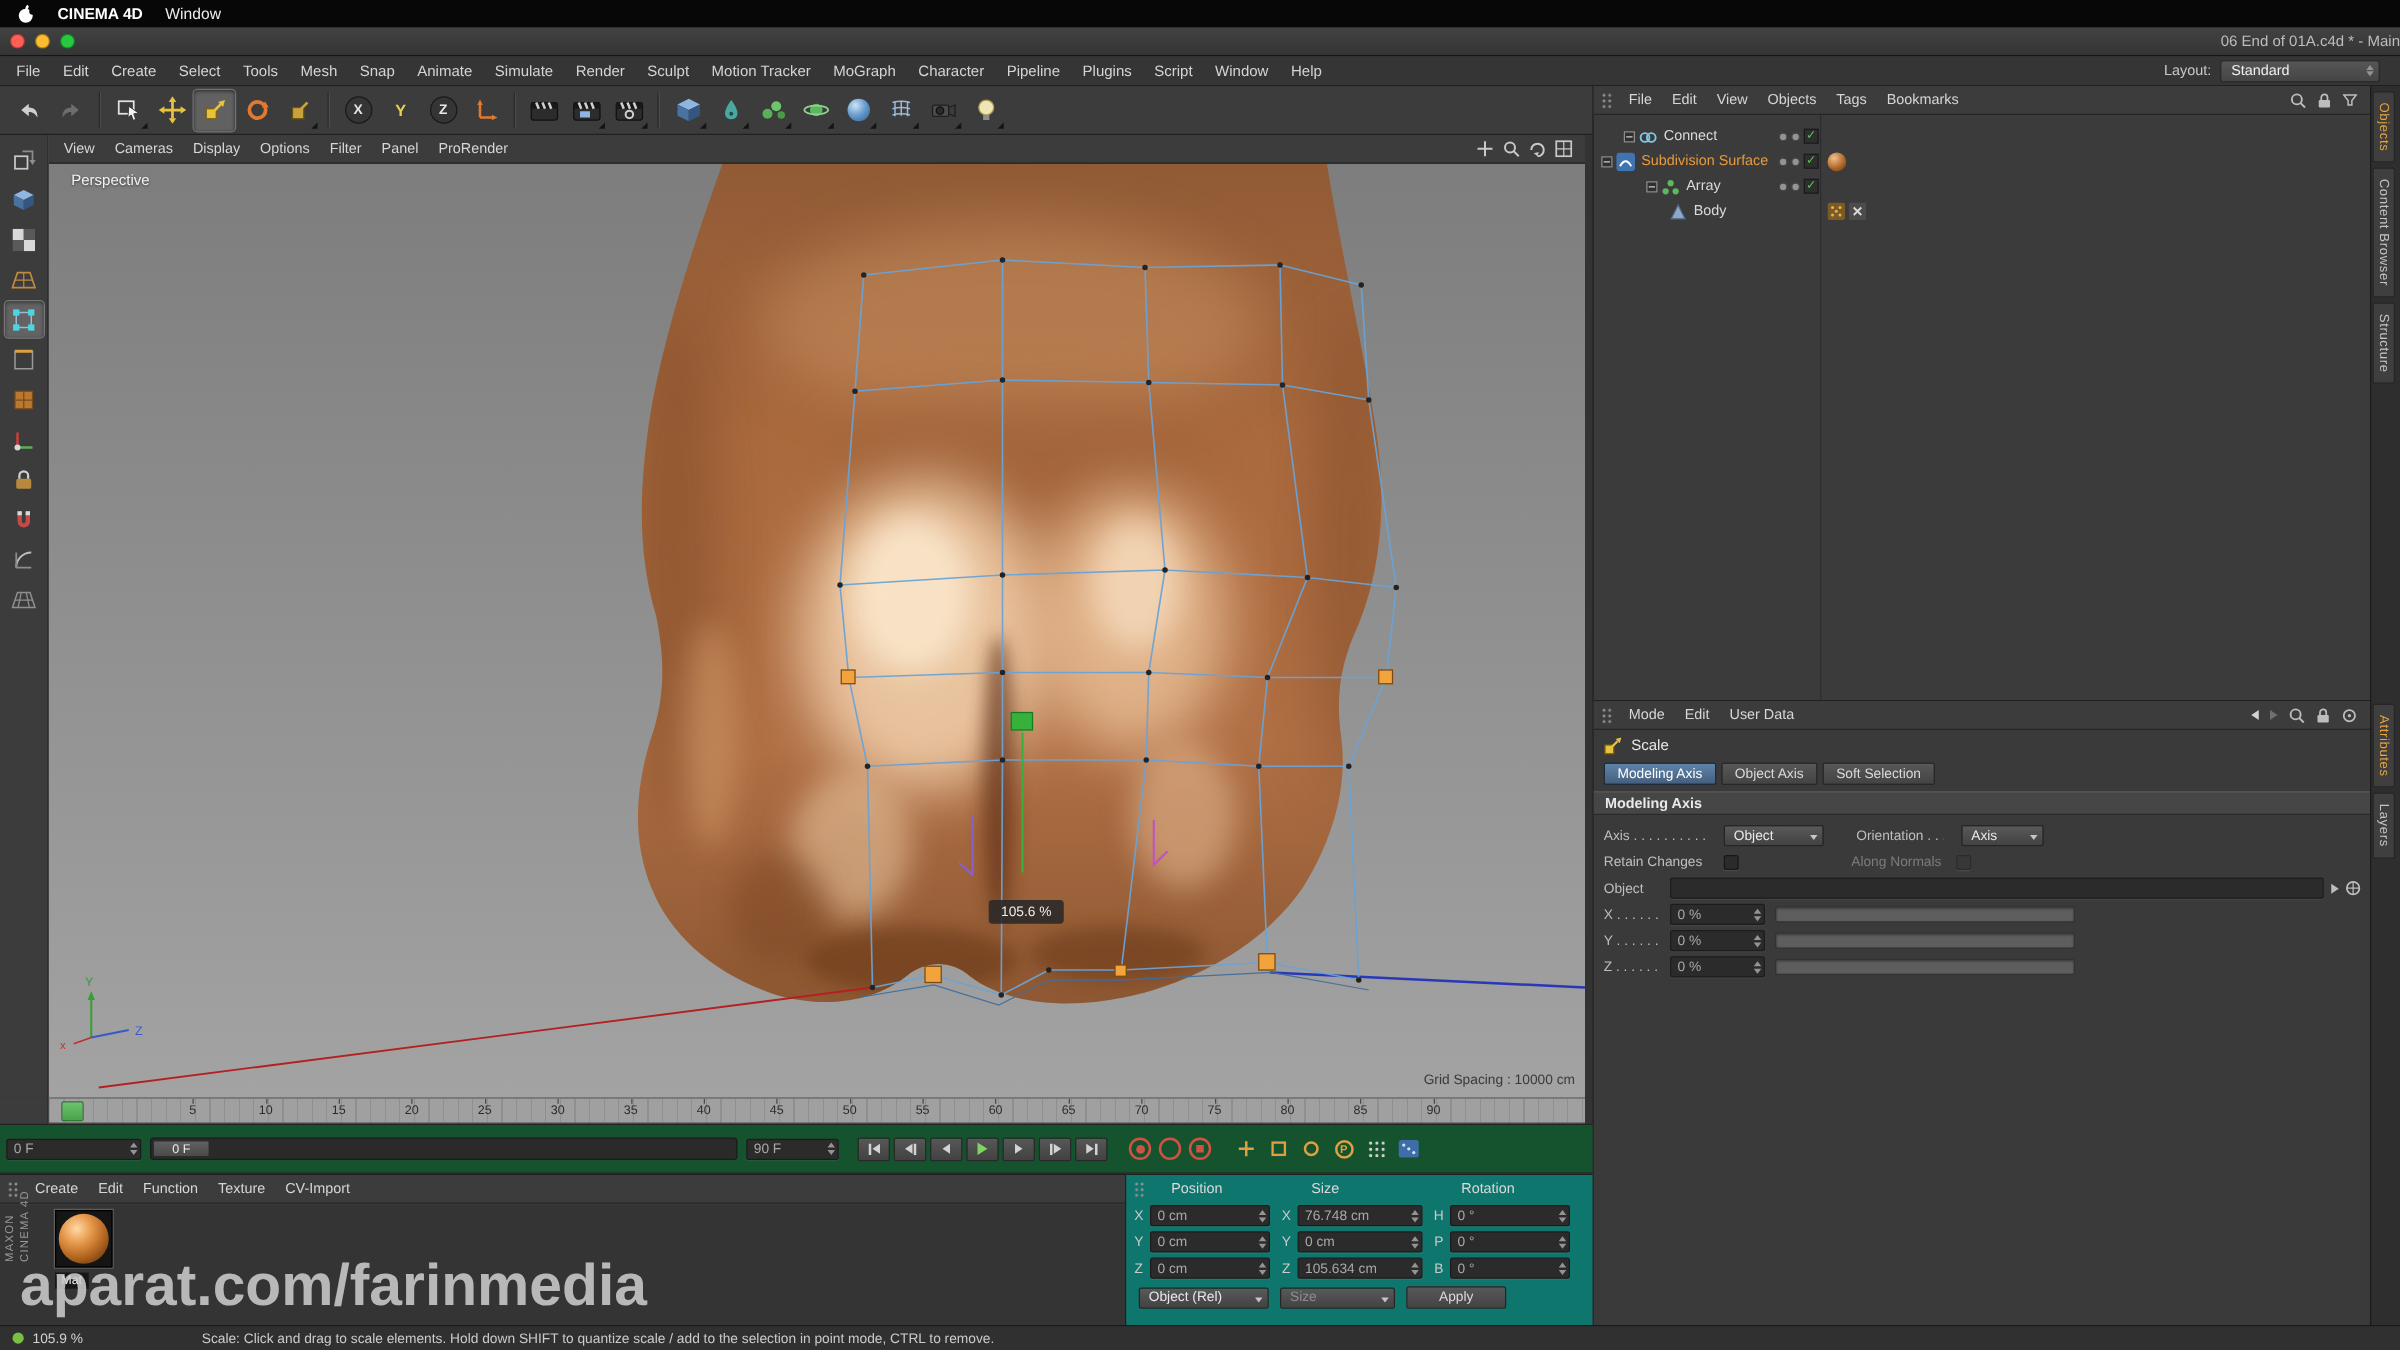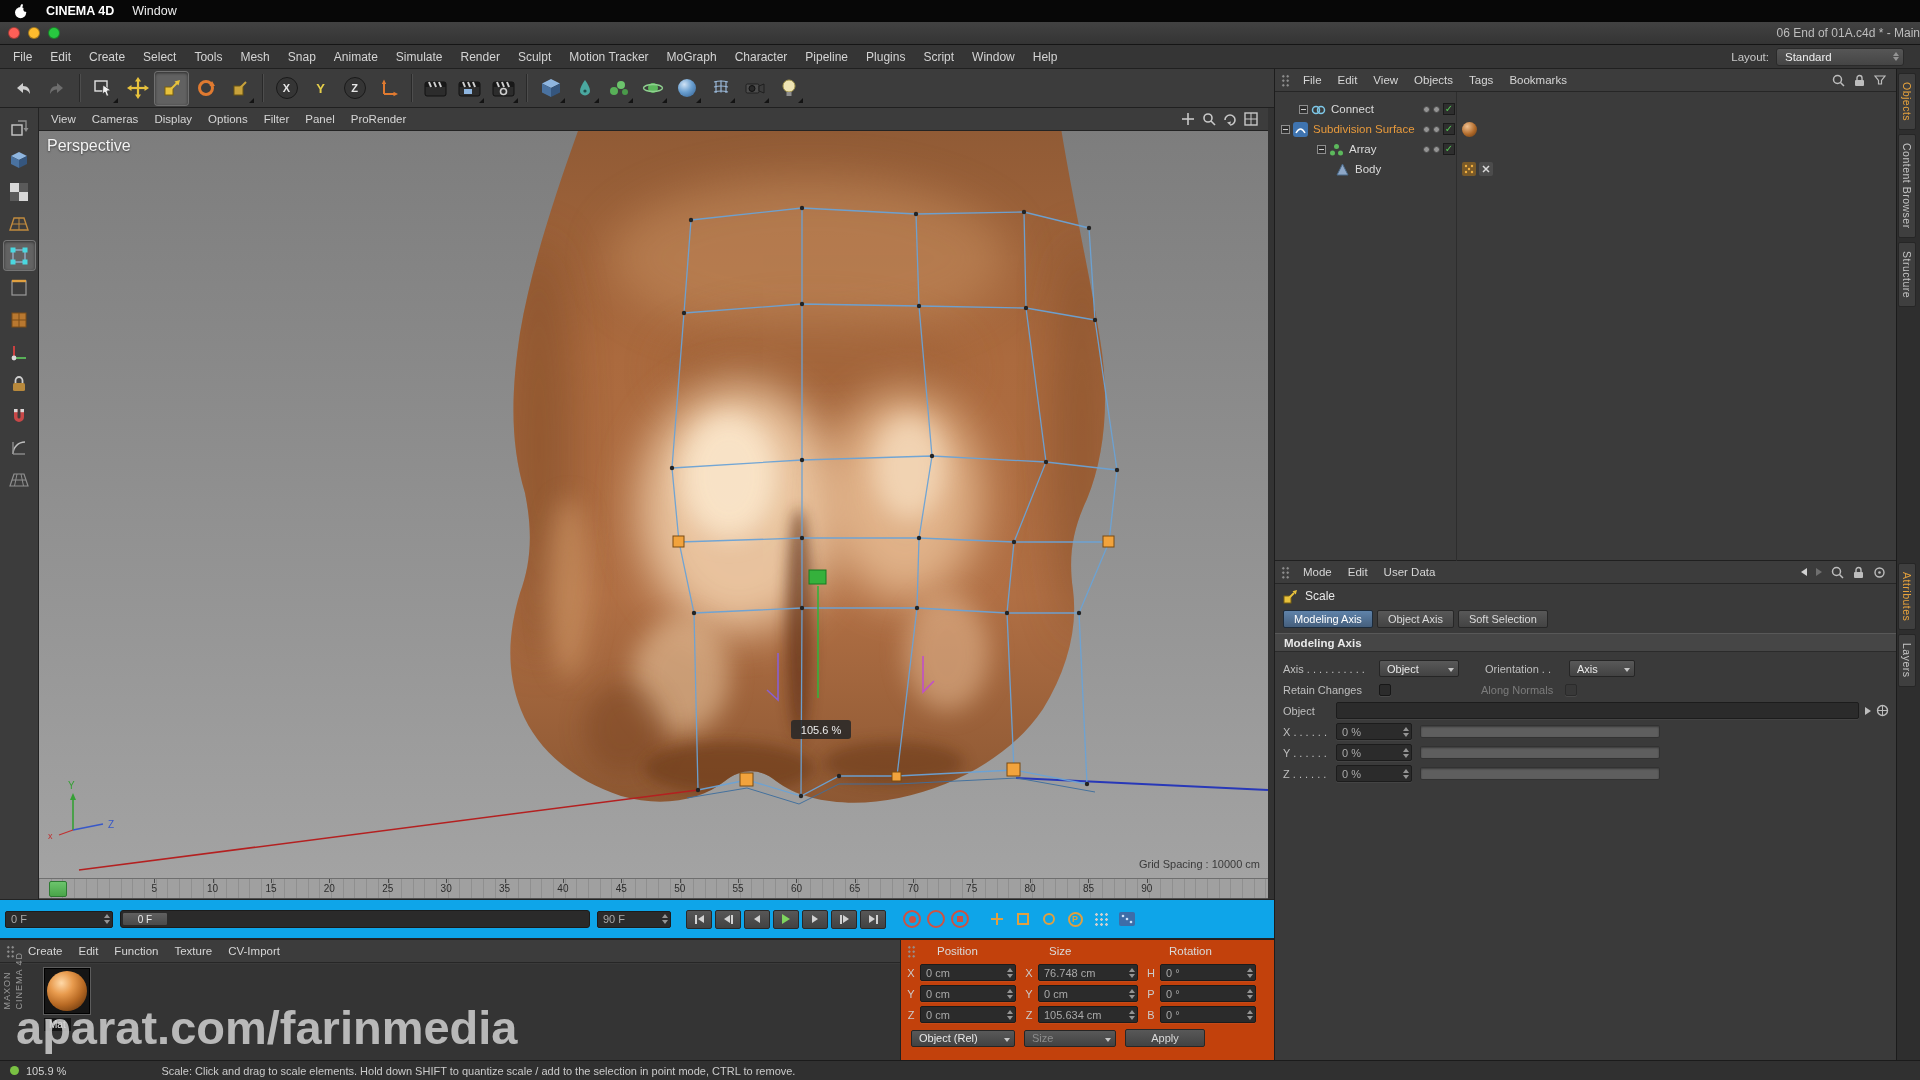--- a/index.html
+++ b/index.html
@@ -36,21 +36,21 @@
 #lefttools{left:0;top:108px;width:39px;height:770px;background:#3c3c3c;border-right:1px solid #232323;display:flex;flex-direction:column;align-items:center;padding-top:5px;gap:3px}
 .lt{width:31px;height:29px;border-radius:3px;display:flex;align-items:center;justify-content:center;flex:none}
 .lt.active{background:#636363;box-shadow:inset 0 1px 3px rgba(0,0,0,.5),0 0 0 1px #757575}
 #rulerfill{left:0;top:878px;width:39px;height:21px;background:#3c3c3c;border-right:1px solid #232323}
 
 
 #viewport{left:39px;top:108px;width:1229px;height:770px;background:#8a8a8a;overflow:hidden}
 #vpmenu{position:absolute;left:0;top:0;width:100%;height:23px;background:#3c3c3c;border-bottom:1px solid #232323;display:flex;align-items:center;z-index:6;padding:0 4px}
 .vmi{padding:2px 8px;color:#d6d6d6;font-size:11.5px;white-space:nowrap}
 #vpicons{margin-left:auto;display:flex;gap:7px;padding-right:6px;align-items:center}
-#perspective{position:absolute;left:8px;top:29px;z-index:5;color:#f3f3f3;font-size:16px;text-shadow:0 1px 2px rgba(0,0,0,.55)}
+#perspective{position:absolute;left:18px;top:29px;z-index:5;color:#f3f3f3;font-size:12px;text-shadow:0 1px 2px rgba(0,0,0,.55)}
 #gridspacing{position:absolute;right:8px;top:750px;z-index:5;color:#3a3a3a;font-size:11px}
 #scalebadge{position:absolute;left:752px;top:612px;width:60px;height:19px;z-index:5;background:rgba(40,40,40,.88);border-radius:3px;color:#ececec;font-size:11px;display:flex;align-items:center;justify-content:center}
 
 
 #rightcol{left:1274px;top:69px;width:622px;height:991px;background:#3a3a3a;border-left:1px solid #1d1d1d}
 .phead{height:23px;background:#3c3c3c;border-bottom:1px solid #262626;display:flex;align-items:center;padding:0 6px}
 .pmi{padding:2px 8px;color:#d6d6d6;font-size:11.5px;white-space:nowrap}
 .grip{width:9px;height:13px;margin-right:5px;background-image:radial-gradient(circle,#939393 1px,transparent 1.3px);background-size:4.5px 4.5px;flex:none}
 .hicons{margin-left:auto;display:flex;gap:9px;align-items:center;padding-right:5px}
 #om{position:absolute;left:0;top:0;width:622px;height:492px;background:#3b3b3b;border-bottom:1px solid #202020}
@@ -92,21 +92,21 @@
 
 
 #ruler{left:39px;top:878px;width:1229px;height:21px;background:#a0a0a0;border-top:1px solid #6f6f6f;border-bottom:1px solid #4f4f4f;overflow:hidden;
   background-image:repeating-linear-gradient(90deg,#8f8f8f 0 1px,transparent 1px 11.68px)}
 #rulerticks{position:absolute;left:86px;top:0;display:flex;height:100%}
 .tick{width:58.4px;height:100%;display:flex;align-items:center;justify-content:center;color:#2c2c2c;font-size:10px;position:relative;flex:none}
 .tick::before{content:"";position:absolute;top:0;left:50%;width:1px;height:4px;background:#4a4a4a}
 #framemarker{position:absolute;left:10px;top:2px;width:18px;height:16px;background:linear-gradient(#6cc46c,#49a549);border:1px solid #2d7a32;border-radius:2px}
 
 
-#animbar{left:0;top:899px;width:1274px;height:40px;background:#0ea5e9;border-top:1px solid #242424;border-bottom:1px solid #242424;display:flex;align-items:center;padding:0 5px;gap:7px}
+#animbar{left:0;top:899px;width:1274px;height:40px;background:#14532d;border-top:1px solid #242424;border-bottom:1px solid #242424;display:flex;align-items:center;padding:0 5px;gap:7px}
 #tslider{width:470px;height:18px;background:#2a2a2a;border:1px solid #1b1b1b;border-radius:3px;position:relative;flex:none}
 #thandle{position:absolute;left:1px;top:1px;height:14px;width:46px;background:linear-gradient(#606060,#4a4a4a);border:1px solid #2a2a2a;border-radius:2px;color:#ececec;font-size:10px;display:flex;align-items:center;justify-content:center}
 .tbtn{width:26px;height:19px;display:flex;align-items:center;justify-content:center;background:linear-gradient(#575757,#424242);border:1px solid #292929;border-radius:2px;gap:1px;flex:none}
 .trl{width:0;height:0;border-top:4px solid transparent;border-bottom:4px solid transparent;border-right:6px solid #d2d2d2}
 .trr{width:0;height:0;border-top:4px solid transparent;border-bottom:4px solid transparent;border-left:6px solid #d2d2d2}
 .trr.green{border-left-color:#7ed45e;border-top-width:5px;border-bottom-width:5px;border-left-width:8px}
 .tbar{width:2px;height:9px;background:#d2d2d2}
 .rec{width:18px;height:18px;border-radius:50%;border:2px solid #cf5242;display:flex;align-items:center;justify-content:center;flex:none}
 .rec .dot{width:7px;height:7px;border-radius:50%;background:#cf5242}
 .rec .sq{width:6px;height:6px;background:#cf5242}
@@ -114,21 +114,21 @@
 .pkey{width:15px;height:15px;border:2px solid #e0a040;border-radius:50%;color:#e0a040;font-size:9px;font-weight:bold;display:flex;align-items:center;justify-content:center}
 .pkey::after{content:"P"}
 .dots9{width:14px;height:14px;background-image:radial-gradient(circle,#cfcfcf 1.2px,transparent 1.5px);background-size:5px 5px}
 
 
 #matman{left:0;top:939px;width:901px;height:121px;background:#3a3a3a;border-top:1px solid #202020;border-right:1px solid #202020}
 #matbody{position:absolute;left:0;top:24px;right:0;bottom:0;background:#343434}
 #matthumb{position:absolute;left:44px;top:4px;width:46px;height:46px;background:#151515;border:1px solid #000;box-shadow:0 0 0 1px #5c5c5c}
 #matsphere{position:absolute;inset:2px;border-radius:50%;background:radial-gradient(circle at 36% 30%,#ffd9a8 0%,#e89b4e 30%,#b86a24 58%,#7a4212 82%,#4e2a0c 100%)}
 #matname{position:absolute;left:44px;top:54px;background:#161616;color:#f0f0f0;font-size:10px;padding:1px 5px}
-#coords{left:901px;top:939px;width:373px;height:121px;background:#c2410c;border-top:1px solid #202020}
+#coords{left:901px;top:939px;width:373px;height:121px;background:#0f766e;border-top:1px solid #202020}
 .chead{display:flex;height:22px;align-items:center;font-size:11.5px;color:#dadada;padding:0 6px}
 .chcol{flex:none}
 #cbody{display:flex;padding:0 2px;gap:2px}
 .ccol{display:flex;flex-direction:column}
 .crow{display:flex;align-items:center;height:21px;gap:4px;padding:0 3px;font-size:11px}
 .caxis{width:10px;color:#cbcbcb;text-align:center;flex:none}
 #cfoot{display:flex;align-items:center;gap:9px;padding:4px 8px 0 10px}
 
 
 #statusbar{left:0;top:1060px;width:1920px;height:20px;background:#303030;border-top:1px solid #1b1b1b;display:flex;align-items:center;padding:0 10px;font-size:11px;color:#d2d2d2}

